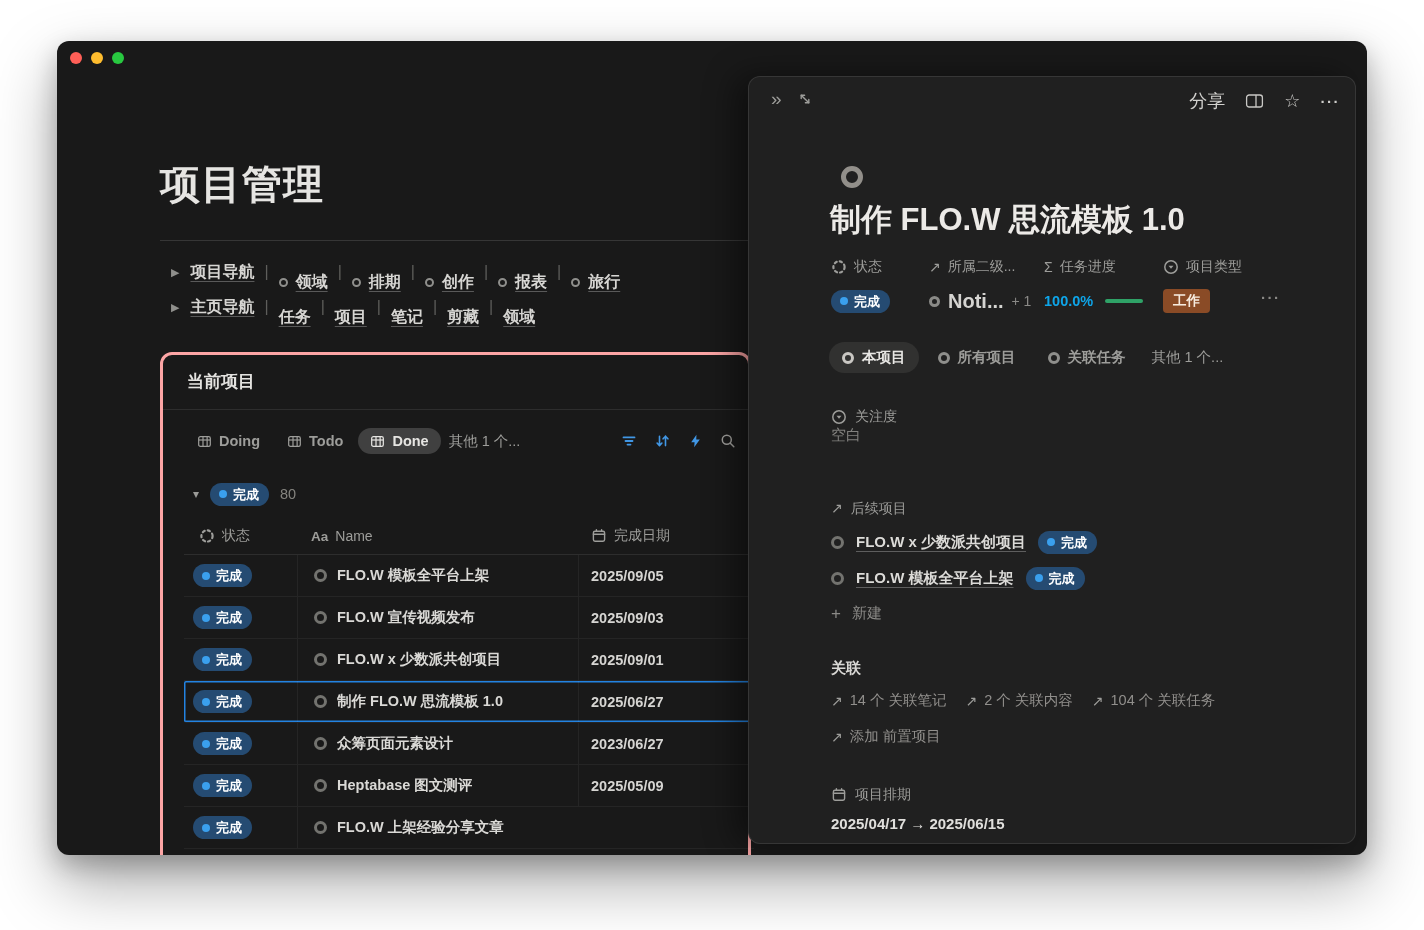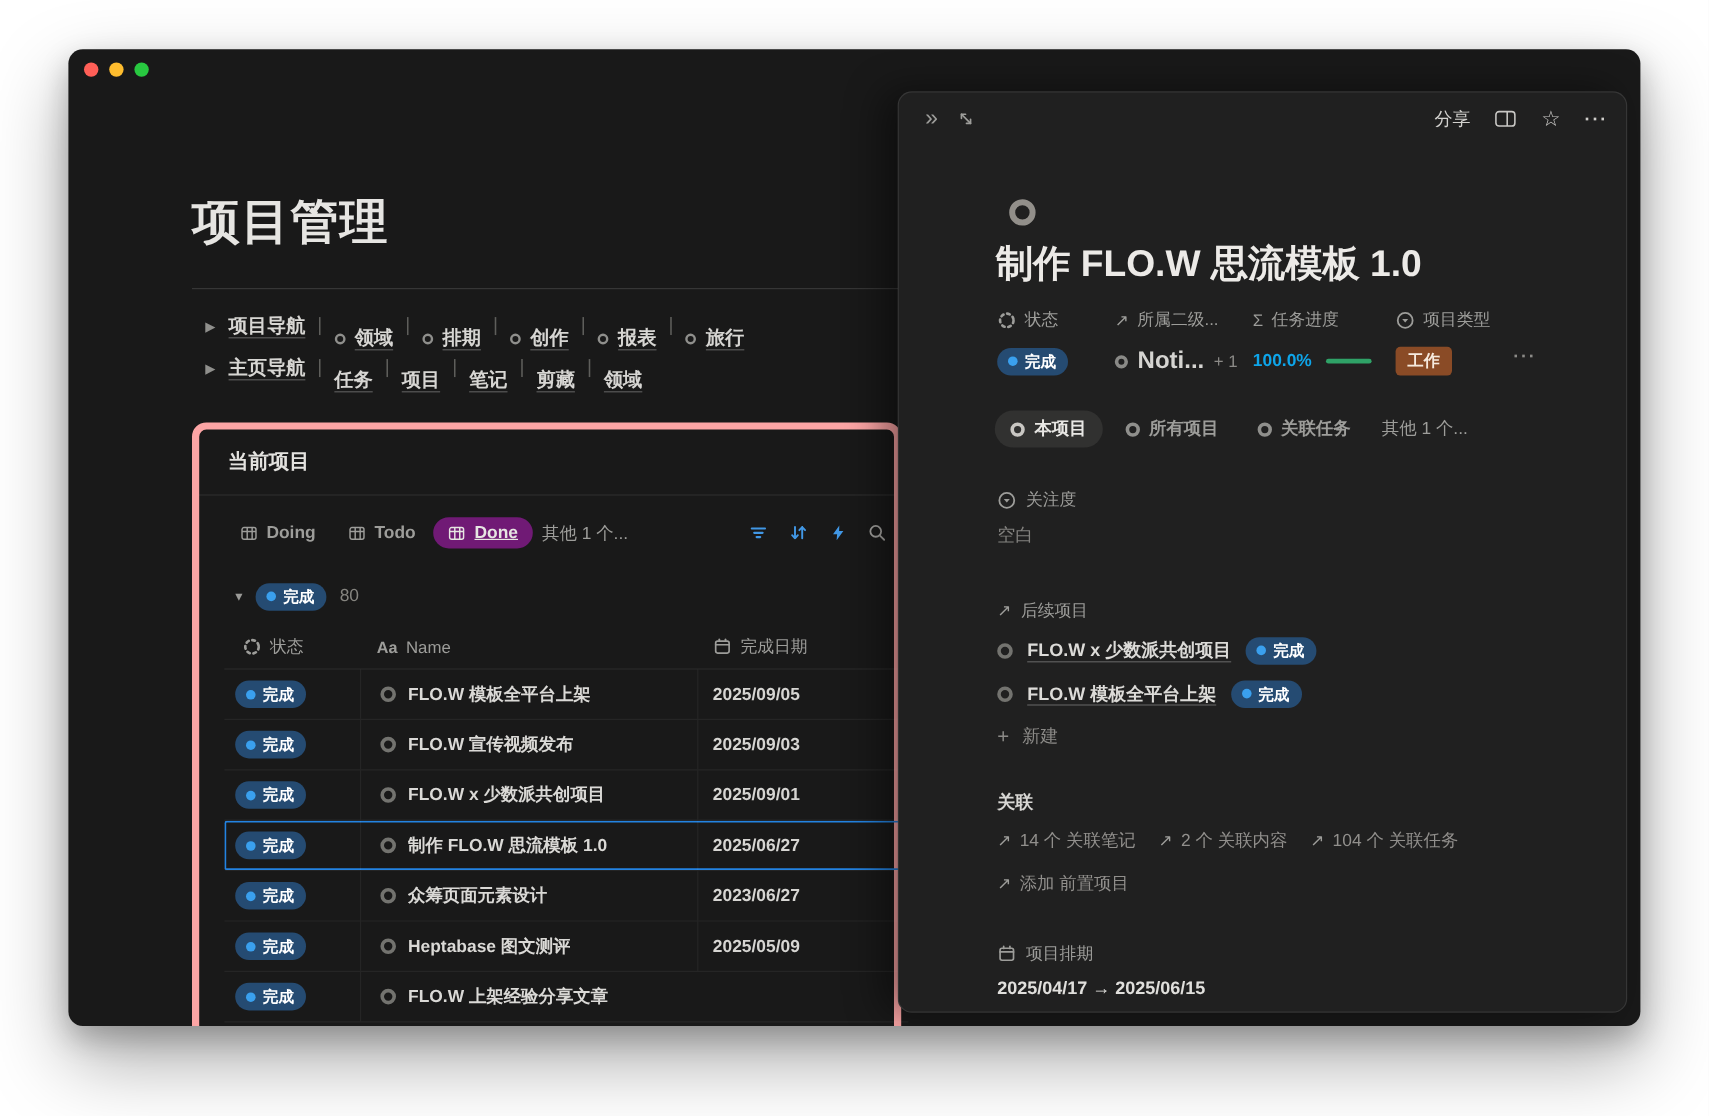--- a/index.html
+++ b/index.html
@@ -21,29 +21,29 @@
   .nav-link{color:#d7d6d3;text-decoration:underline;text-decoration-color:rgba(255,255,255,.28);
     text-underline-offset:4px;text-decoration-thickness:1px;cursor:pointer;}
   .nav-sep{color:#5e5e5b;font-weight:400;padding:0 1px;}
   .nav-item{display:inline-flex;align-items:center;gap:8px;margin-top:20px;}
   .ring{display:inline-block;border-radius:50%;box-sizing:border-box;flex:none;}
   .ring.sm{width:9px;height:9px;border:2px solid #8f8f8c;}
   .ring.row{width:13px;height:13px;border:3px solid #73736f;}
   .ring.tab{width:12px;height:12px;border:3.5px solid #8f8f8c;}
 
   
-  .board{position:absolute;left:103px;top:311px;width:591px;height:522px;border:6px solid #fca5a5;
+  .board{position:absolute;left:103px;top:311px;width:591px;height:522px;border:3px solid #fca5a5;
     border-radius:12px;box-sizing:border-box;}
   .board-title{position:absolute;left:24px;top:15px;font-size:17px;font-weight:700;color:#e3e2df;}
   .board-hdiv{position:absolute;left:0;top:54px;width:100%;height:1px;background:rgba(255,255,255,.09);}
   .views{position:absolute;left:22px;top:70px;height:32px;display:flex;align-items:center;}
   #view-tabs{display:flex;align-items:center;gap:3px;}
   .view-tab{display:flex;align-items:center;gap:7px;padding:5px 12px;border-radius:16px;
     font-size:14.5px;font-weight:600;color:#9d9d9a;cursor:pointer;}
-  .view-tab.active{background:#701a75;color:#e6e5e2;text-decoration:underline;}
+  .view-tab.active{background:#404040;color:#e6e5e2;}
   .more-views{color:#9d9d9a;font-size:14.5px;padding-left:8px;cursor:pointer;}
   .toolbar-icons{position:absolute;left:458px;top:70px;height:32px;display:flex;align-items:center;gap:17px;}
   .tbi{display:inline-flex;align-items:center;cursor:pointer;}
   .group-row{position:absolute;left:30px;top:126px;height:26px;display:flex;align-items:center;gap:11px;}
   .gtoggle{color:#9b9b98;font-size:12px;background:none;border:0;padding:0;cursor:pointer;}
   .pill{display:inline-flex;align-items:center;gap:6px;background:#254b72;color:#ffffff;
     border-radius:12px;padding:3px 10px 3px 9px;font-size:13px;font-weight:600;line-height:17px;white-space:nowrap;}
   .pill .dot{width:8px;height:8px;border-radius:50%;background:#3aa0ee;flex:none;}
   .gcount{color:#85847f;font-size:14.5px;}
   .thead{position:absolute;left:21px;top:163px;width:570px;height:37px;display:flex;align-items:center;
@@ -64,21 +64,21 @@
   .nm{font-size:14.5px;font-weight:600;color:#dad9d6;white-space:nowrap;overflow:hidden;}
   .dt{font-size:14.5px;font-weight:600;color:#d6d5d2;}
 
   
   .panel{position:absolute;left:691px;top:35px;width:608px;height:768px;background:#202020;
     border-radius:12px;border:1px solid rgba(255,255,255,.10);box-sizing:border-box;z-index:10;
     box-shadow:-12px 0 32px rgba(0,0,0,.45);}
   .ptb-left{position:absolute;left:22px;top:12px;display:flex;align-items:center;gap:15px;color:#9d9d9a;}
   .chevrons{font-size:19px;line-height:20px;cursor:pointer;}
   .ptb-right{position:absolute;right:15px;top:12px;display:flex;align-items:center;gap:20px;}
-  .share{font-size:15px;color:#d2d1ce;cursor:pointer;}
+  .share{font-size:18px;color:#d2d1ce;cursor:pointer;}
   .star{font-size:18px;color:#cfcecb;cursor:pointer;line-height:20px;}
   .dots{font-size:15px;font-weight:700;color:#cfcecb;letter-spacing:1.5px;cursor:pointer;}
   .picon{position:absolute;left:92px;top:89px;width:22px;height:22px;border:5.5px solid #928f8a;
     border-radius:50%;box-sizing:border-box;}
   .ptitle{position:absolute;left:81px;top:122px;font-size:31px;font-weight:700;color:#eceae7;white-space:nowrap;}
   .props{position:absolute;left:82px;top:180px;display:grid;grid-template-columns:98px 115px 119px 160px;row-gap:11px;}
   .plabel{display:flex;align-items:center;gap:7px;color:#9d9d9a;font-size:14px;height:20px;white-space:nowrap;cursor:pointer;}
   .pvalue{display:flex;align-items:center;gap:8px;height:26px;white-space:nowrap;cursor:pointer;}
   .txtico{font-size:14px;color:#9d9d9a;}
   .rel-ring{width:11px;height:11px;border:3px solid #8a8a87;border-radius:50%;box-sizing:border-box;flex:none;}
@@ -92,21 +92,21 @@
     letter-spacing:1.5px;cursor:pointer;}
   .ptabs{position:absolute;left:80px;top:265px;display:flex;align-items:center;gap:6px;}
   .ptab{display:flex;align-items:center;gap:8px;padding:6px 13px;border-radius:17px;
     font-size:14.5px;font-weight:600;color:#9d9d9a;cursor:pointer;}
   .ptab.active{background:#313130;color:#e8e7e4;}
   .ptab.active .ring.tab{border-color:#c9c7c3;}
   .ptabs-more{color:#9d9d9a;font-size:14.5px;margin-left:7px;cursor:pointer;}
   .sec{position:absolute;left:82px;}
   .sec-label{display:flex;gap:8px;color:#9d9d9a;font-size:14px;cursor:pointer;}
   #attention{top:331px;}
-  #attention .val{margin-top:11px;color:#82817e;font-size:15px;cursor:pointer;}
+  #attention .val{margin-top:0;color:#82817e;font-size:15px;cursor:pointer;}
   #followups{top:423px;}
   .fu-item{display:flex;align-items:center;gap:12px;margin-top:12px;height:24px;cursor:pointer;}
   .fu-link{font-size:15px;font-weight:600;color:#dcdbd8;text-decoration:underline;
     text-decoration-color:rgba(255,255,255,.28);text-underline-offset:4px;text-decoration-thickness:1px;}
   .fu-new{display:flex;gap:11px;align-items:center;margin-top:14px;color:#8b8a87;font-size:15px;cursor:pointer;}
   .fu-plus{font-size:17px;line-height:17px;color:#8b8a87;}
   #relations{top:582px;}
   .rel-title{color:#d8d7d4;font-size:15px;font-weight:700;}
   .rel-links{display:flex;gap:19px;margin-top:13px;color:#918f8c;font-size:14.5px;}
   .rel-link{display:flex;gap:7px;align-items:center;cursor:pointer;}

